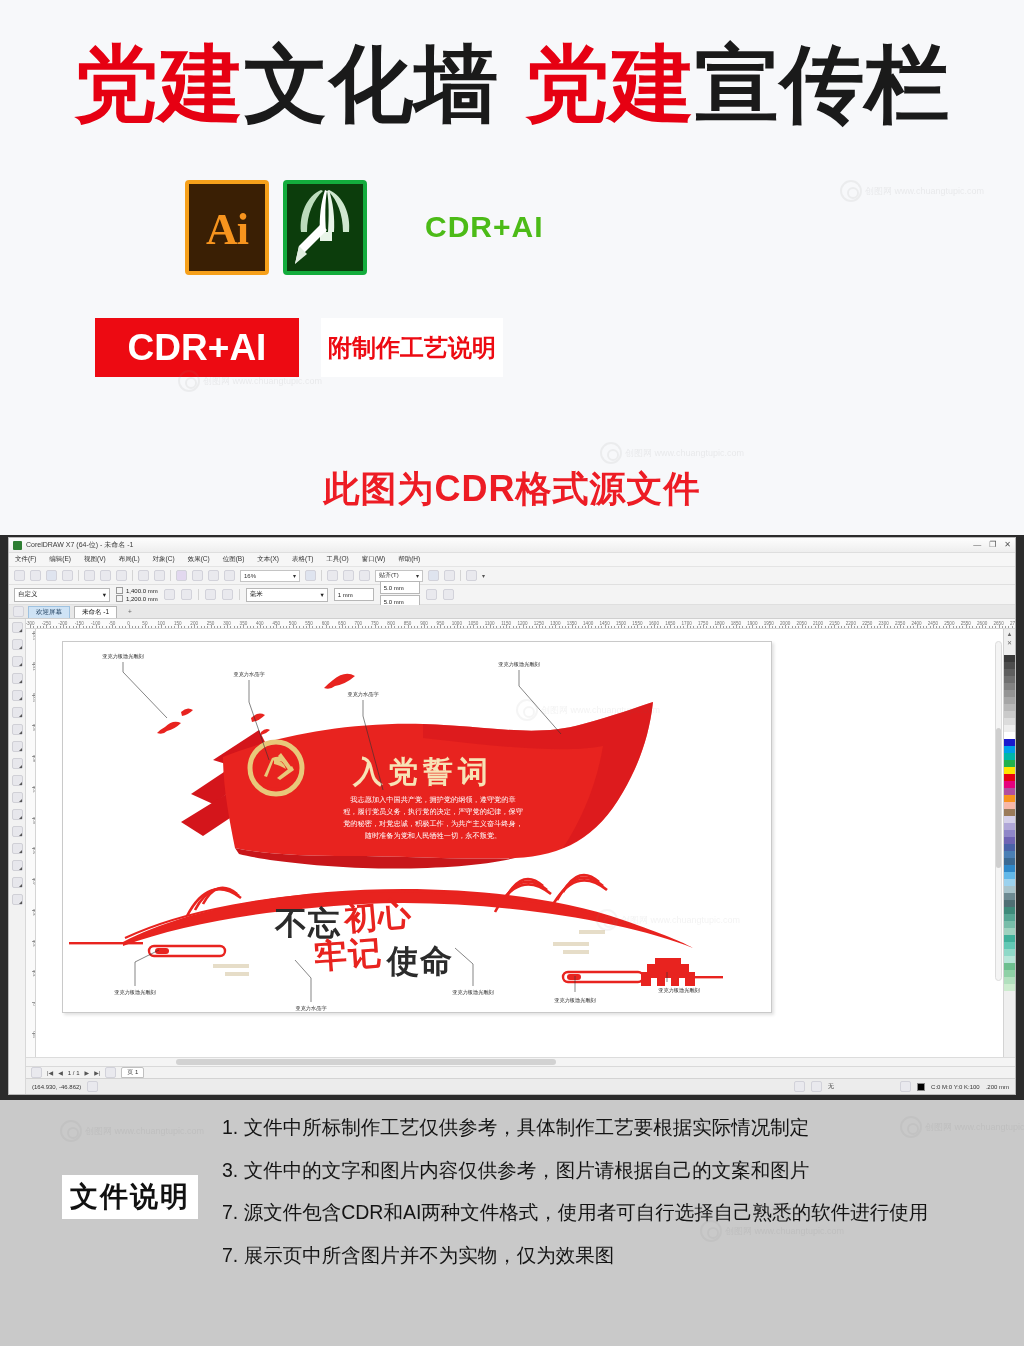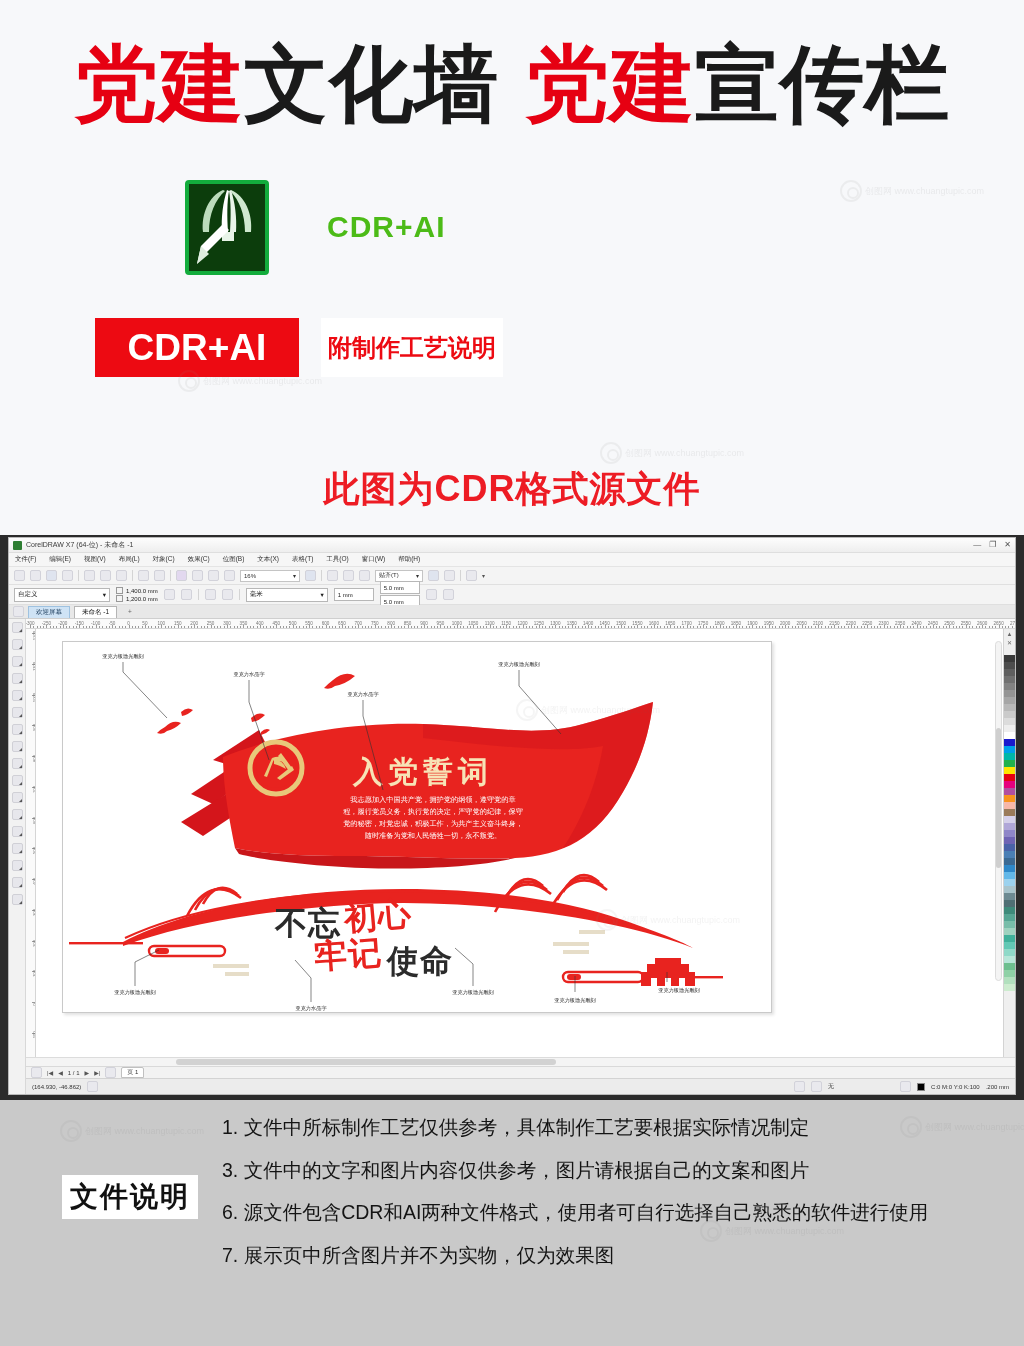--- a/index.html
+++ b/index.html
@@ -191,20 +191,23 @@
 
 <div class="page">
 
   <div class="promo">
 
     <div class="promo-title">
       <span class="red">党建</span><span class="blk">文化墙</span><span class="gap"></span><span class="red">党建</span><span class="blk">宣传栏</span>
     </div>
 
     <div class="logo-row">
+      <div class="app-icon ai-icon">
+        <div class="ai-text">Ai</div>
+      </div>
       <div class="app-icon cdr-icon">
         <svg width="76" height="87" viewBox="0 0 76 87">
           <path d="M42 6 C56 12 64 30 62 48 L56 48 C56 30 50 16 42 8 Z" fill="#cfe8cf"></path>
           <path d="M42 6 C46 18 48 34 47 48 L41 48 C42 32 42 18 40 7 Z" fill="#e8f4e8"></path>
           <path d="M38 6 C34 18 32 34 33 48 L39 48 C38 32 38 18 40 7 Z" fill="#ffffff"></path>
           <path d="M36 7 C26 16 20 30 20 48 L14 48 C12 30 20 12 34 6 Z" fill="#bcdcbc"></path>
           <rect x="33" y="48" width="12" height="9" fill="#e8f4e8"></rect>
           <path d="M8 80 L12 62 L34 40 L40 46 L18 68 Z" fill="#ffffff"></path>
           <path d="M8 80 L12 62 L20 70 Z" fill="#e0eee0"></path>
         </svg>
@@ -1003,16 +1006,16 @@
     </div>
     <div class="wm" style="left:900px; top:16px;">
       <span class="ring"></span>
         <span>创图网  www.chuangtupic.com</span>
     </div>
   </div>
   <div class="notes-label">文件说明</div>
   <div class="notes-list">
     <div class="note-item">1. 文件中所标制作工艺仅供参考，具体制作工艺要根据实际情况制定</div>
     <div class="note-item">3. 文件中的文字和图片内容仅供参考，图片请根据自己的文案和图片</div>
-    <div class="note-item">6. 源文件包含CDR和AI两种文件格式，使用者可自行选择自己熟悉的软件进行使用</div>
+    <div class="note-item">7. 源文件包含CDR和AI两种文件格式，使用者可自行选择自己熟悉的软件进行使用</div>
     <div class="note-item">7. 展示页中所含图片并不为实物，仅为效果图</div>
   </div>
 </div>
 
 </body></html>

